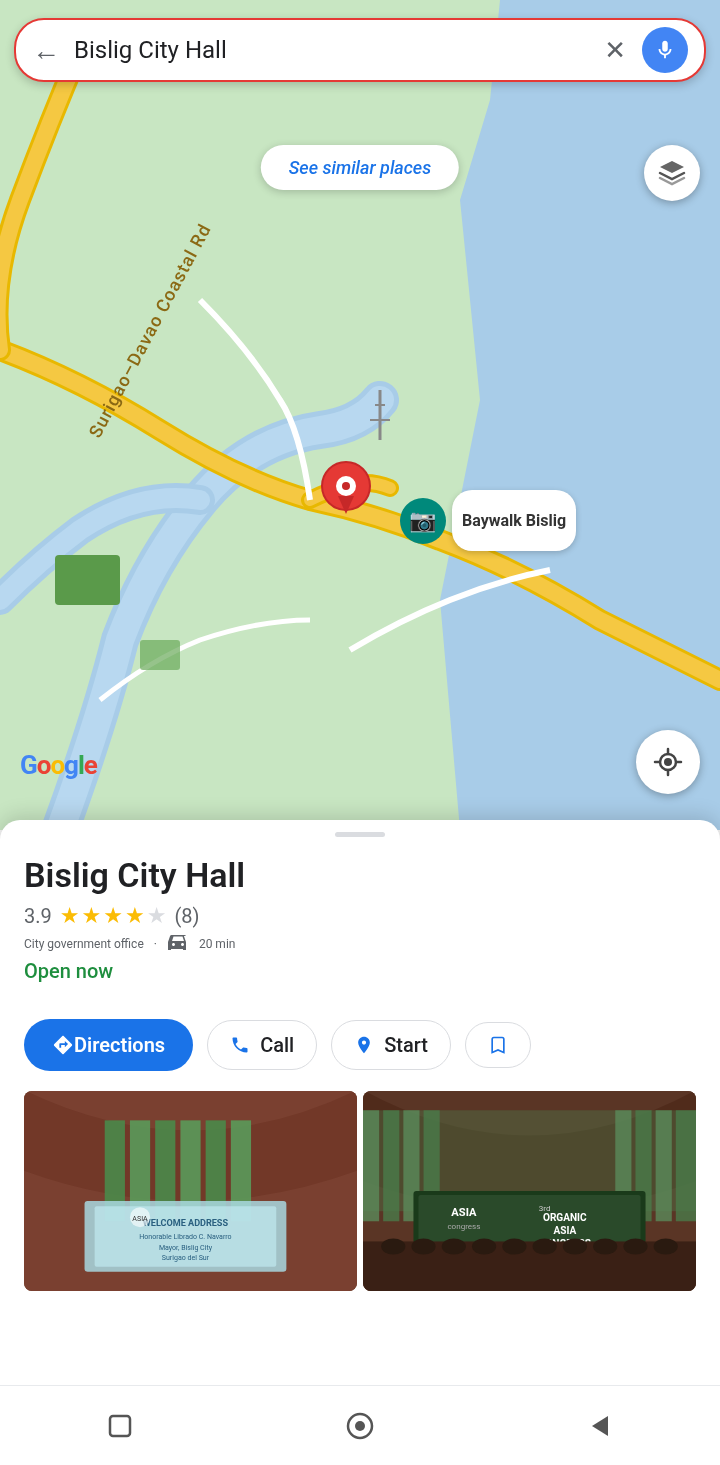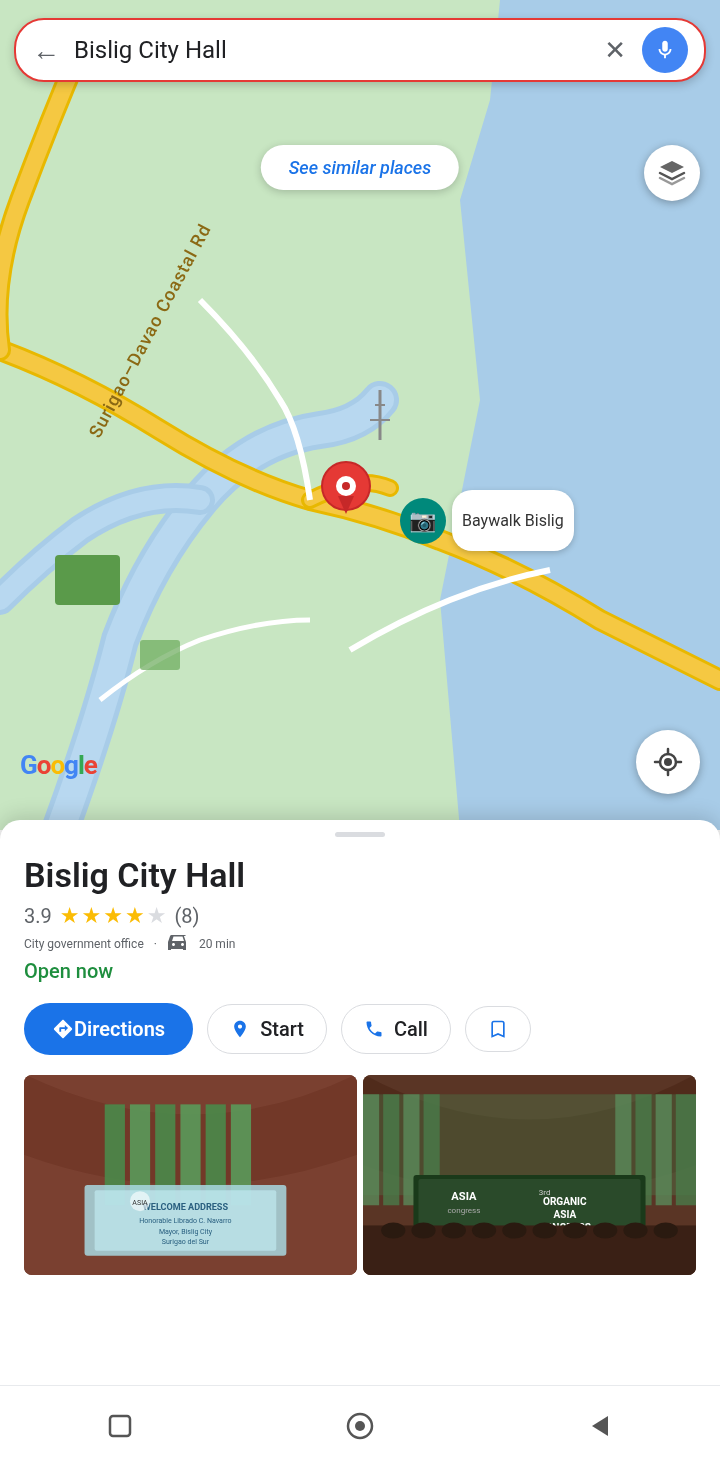--- a/index.html
+++ b/index.html
@@ -86,21 +86,21 @@
       align-items: center;
       justify-content: center;
       color: white;
       font-size: 22px;
     }
     .baywalk-label {
       background: white;
       padding: 21px 10px;
       border-radius: 20px;
       font-size: 16px;
-      font-weight: 400;
+      font-weight: 700;
       color: #333;
       box-shadow: 0 2px 6px rgba(0,0,0,0.2);
     }
 
     
     .google-logo {
       position: absolute;
       bottom: 50px;
       left: 20px;
       z-index: 10;
@@ -268,21 +268,21 @@
       margin-bottom: 6px;
       gap: 10px;
       font-size: 12px;
       color: #5f6368;
     }
     .open-status {
       font-size: 20px;
       color: #1e8e3e;
       font-weight: 500;
       padding: 0 24px;
-      margin-bottom: 20px;
+      margin-bottom: 36px;
     }
 
     
     .action-row {
       display: flex;
       align-items: center;
       padding: 0 24px;
       gap: 14px;
       margin-bottom: 20px;
       overflow-x: auto;
@@ -521,29 +521,29 @@
 
   <div class="action-row">
     <div class="btn-directions">
       <svg width="22" height="22" viewBox="0 0 24 24" fill="white">
         <path d="M21.71 11.29l-9-9c-.39-.39-1.02-.39-1.41 0l-9 9c-.39.39-.39 1.02 0 1.41l9 9c.39.39 1.02.39 1.41 0l9-9c.39-.38.39-1.01 0-1.41zM14 14.5V12h-4v3H8v-4c0-.55.45-1 1-1h5V7.5l3.5 3.5-3.5 3.5z"></path>
       </svg>
       <span>Directions</span>
     </div>
     <div class="btn-outline">
       <svg width="20" height="20" viewBox="0 0 24 24">
+        <path d="M6.62 10.79c1.44 2.83 3.76 5.14 6.59 6.59l2.2-2.2c.27-.27.67-.36 1.02-.24 1.12.37 2.33.57 3.57.57.55 0 1 .45 1 1V20c0 .55-.45 1-1 1-9.39 0-17-7.61-17-17 0-.55.45-1 1-1h3.5c.55 0 1 .45 1 1 0 1.25.2 2.45.57 3.57.11.35.03.74-.25 1.02l-2.2 2.2z" fill="#1a73e8"></path>
+      </svg>
+      <span>Call</span>
+    </div>
+    <div class="btn-outline">
+      <svg width="20" height="20" viewBox="0 0 24 24">
         <path d="M12 2C8.13 2 5 5.13 5 9c0 5.25 7 13 7 13s7-7.75 7-13c0-3.87-3.13-7-7-7zm0 9.5c-1.38 0-2.5-1.12-2.5-2.5s1.12-2.5 2.5-2.5 2.5 1.12 2.5 2.5-1.12 2.5-2.5 2.5z" fill="#1a73e8"></path>
       </svg>
       <span>Start</span>
-    </div>
-    <div class="btn-outline">
-      <svg width="20" height="20" viewBox="0 0 24 24">
-        <path d="M6.62 10.79c1.44 2.83 3.76 5.14 6.59 6.59l2.2-2.2c.27-.27.67-.36 1.02-.24 1.12.37 2.33.57 3.57.57.55 0 1 .45 1 1V20c0 .55-.45 1-1 1-9.39 0-17-7.61-17-17 0-.55.45-1 1-1h3.5c.55 0 1 .45 1 1 0 1.25.2 2.45.57 3.57.11.35.03.74-.25 1.02l-2.2 2.2z" fill="#1a73e8"></path>
-      </svg>
-      <span>Call</span>
     </div>
     <div class="btn-outline">
       <svg width="20" height="20" viewBox="0 0 24 24">
         <path d="M17 3H7c-1.1 0-1.99.9-1.99 2L5 21l7-3 7 3V5c0-1.1-.9-2-2-2z" fill="none" stroke="#1a73e8" stroke-width="2"></path>
       </svg>
     </div>
   </div>
 
   <div class="photos-row">
 

